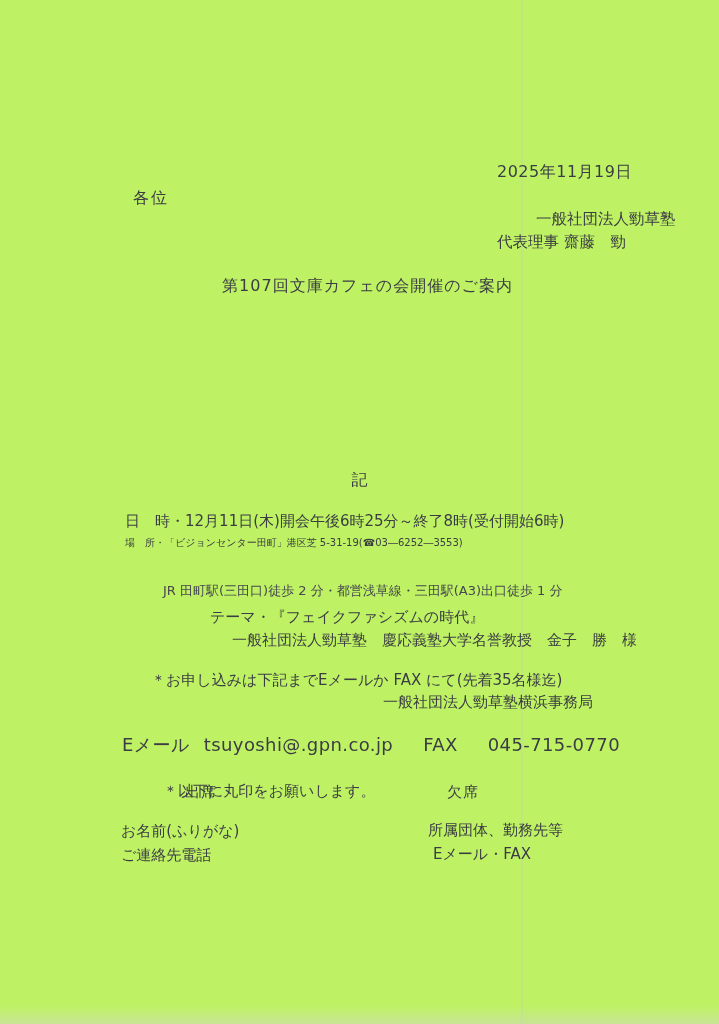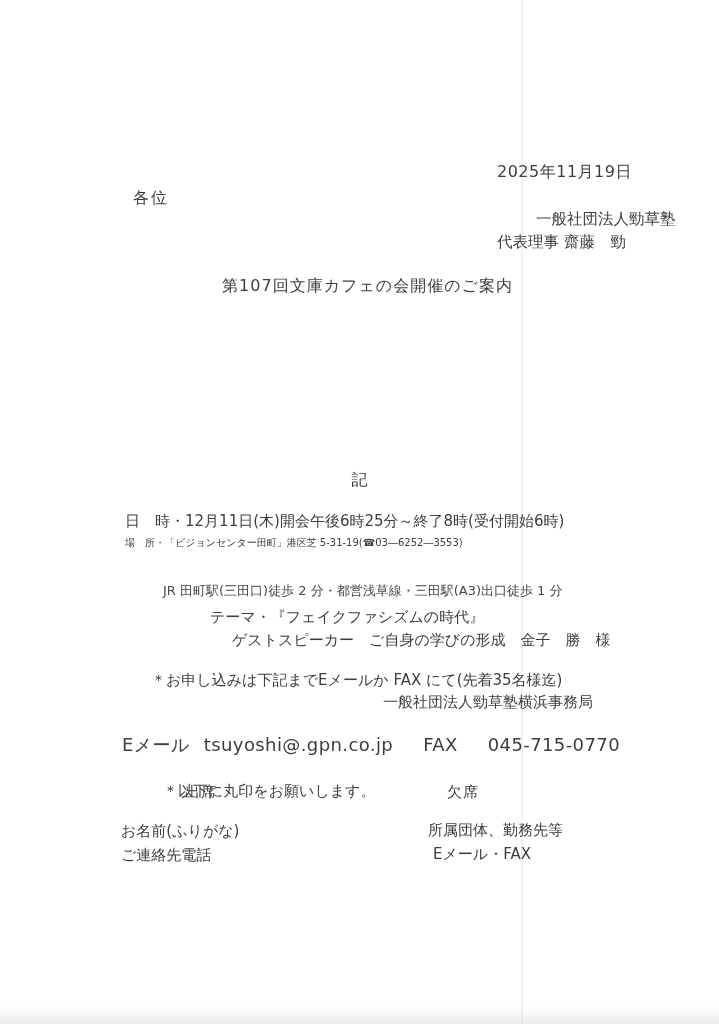--- a/index.html
+++ b/index.html
@@ -5,21 +5,21 @@
   html, body {
     margin: 0;
     padding: 0;
     background: #e8e8e8;
   }
   .page {
     position: relative;
     width: 719px;
     height: 1024px;
     margin: 0 auto;
-    background: #ffffff;
+    background: #bef264;
     overflow: hidden;
     font-family: "DejaVu Sans", "Liberation Sans", sans-serif;
     color: #3b3d42;
     font-size: 15px;
     -webkit-font-smoothing: antialiased;
   }
   .abs { position: absolute; white-space: pre-line; }
   .date-line        { left: 497px; top: 162px; font-size: 16px; letter-spacing: 0.5px; }
   .salutation       { left: 133px; top: 188px; font-size: 16px; letter-spacing: 2px; }
   .org-line         { left: 497px; top: 209px; font-size: 15.5px; margin-left: 39px; }
@@ -75,21 +75,21 @@
 
   <div class="abs doc-title">第107回文庫カフェの会開催のご案内</div>
 
 
   <div class="abs ki-marker">記</div>
 
   <div class="abs detail-datetime">日　時・12月11日(木)開会午後6時25分～終了8時(受付開始6時)</div>
   <div class="abs detail-venue">場　所・「ビジョンセンター田町」港区芝 5-31-19(☎03―6252―3553)</div>
   <div class="abs detail-access">JR 田町駅(三田口)徒歩 2 分・都営浅草線・三田駅(A3)出口徒歩 1 分</div>
   <div class="abs detail-theme">テーマ・『フェイクファシズムの時代』</div>
-  <div class="abs detail-speaker">ゲストスピーカー　ご自身の学びの形成　金子　勝　様</div>
+  <div class="abs detail-speaker">一般社団法人勁草塾　慶応義塾大学名誉教授　金子　勝　様</div>
 
   <div class="abs apply-note">＊お申し込みは下記までEメールか FAX にて(先着35名様迄)</div>
   <div class="abs apply-office">一般社団法人勁草塾横浜事務局</div>
 
   <div class="abs apply-contact">
     <span>Eメール</span><span class="gap-s"></span><span>tsuyoshi@.gpn.co.jp</span><span class="gap-l"></span><span>FAX</span><span class="gap-l"></span><span>045-715-0770</span>
   </div>
 
   <div class="abs mark-note">＊以下に丸印をお願いします。</div>
 

